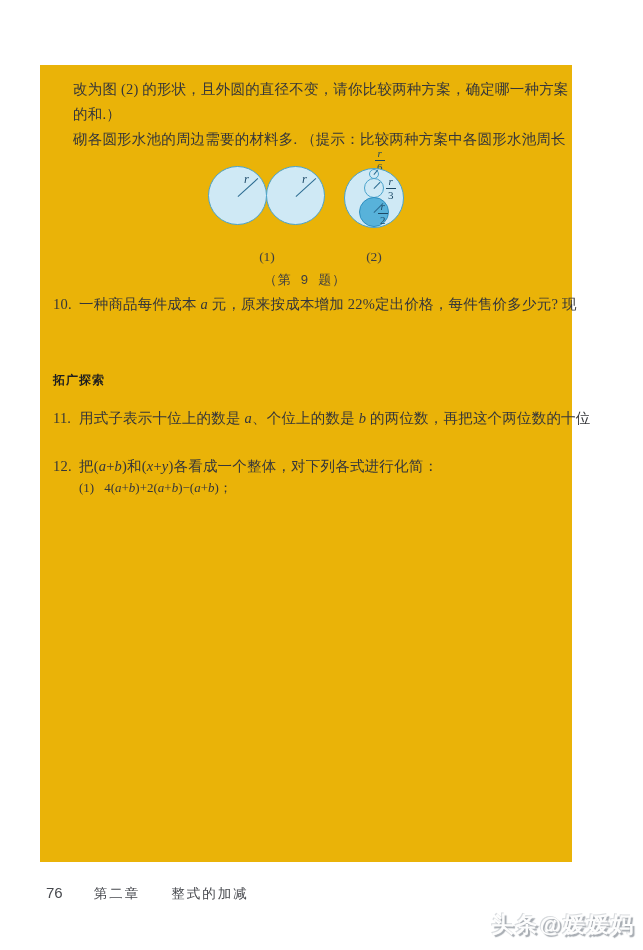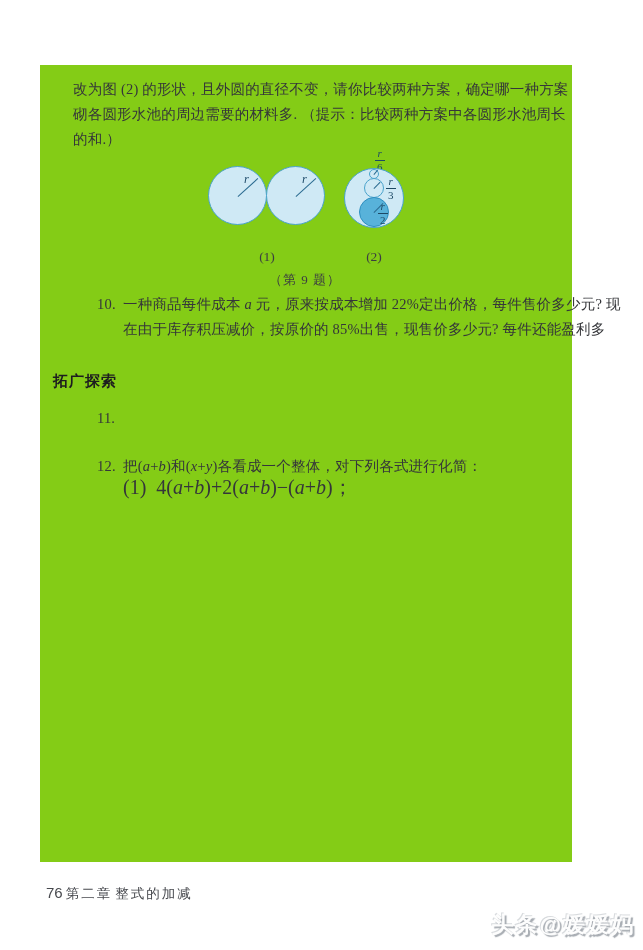--- a/index.html
+++ b/index.html
@@ -3,67 +3,67 @@
 <meta charset="utf-8">
 <style>
   html,body{margin:0;padding:0;}
   body{
     width:643px;height:950px;position:relative;background:#ffffff;
     font-family:"Liberation Serif","DejaVu Serif",serif;
     color:#35363a;overflow:hidden;
   }
   .panel{
     position:absolute;left:40px;top:65px;width:532px;height:797px;
-    background:#84cc16;
+    background:#eab308;
   }
   .textline{white-space:nowrap;font-size:14.5px;letter-spacing:0.2px;}
   .para{position:absolute;line-height:25px;}
-  .prob{position:absolute;line-height:25px;padding-left:26px;margin-left:44px;}
+  .prob{position:absolute;line-height:25px;padding-left:26px;}
   .prob .num{position:absolute;left:0;top:0;}
   .heading{
     position:absolute;font-family:"Liberation Sans","DejaVu Sans",sans-serif;
-    font-weight:bold;font-size:15px;color:#1d1d1f;letter-spacing:1px;
+    font-weight:bold;font-size:12px;color:#1d1d1f;letter-spacing:1px;
   }
-  .item{line-height:21px;white-space:nowrap;font-size:20px;}
+  .item{line-height:21px;white-space:nowrap;font-size:13px;}
   .item .ilabel{margin-right:10px;}
   .mathexpr i{font-style:italic;}
   
   .circle{position:absolute;border-radius:50%;box-sizing:border-box;}
   .c-light{background:#cfe9f5;border:1.5px solid #4aa3cc;}
   .c-dark{background:#58b2da;border:1.5px solid #2e8fc0;}
   .rline{position:absolute;height:1.4px;background:#2b6b90;transform-origin:0 50%;}
   .rlabel{position:absolute;font-style:italic;font-size:12.5px;color:#24506e;}
   .frac{position:absolute;display:inline-flex;flex-direction:column;align-items:center;
         font-size:11px;line-height:1.05;color:#1d4965;}
   .frac .fnum{font-style:italic;padding:0 2px;}
   .frac .fden{border-top:1px solid #1d4965;padding:1px 2px 0 2px;}
   .figlabel{position:absolute;font-size:13.5px;text-align:center;color:#3c3d42;}
-  .figcaption{position:absolute;font-size:13px;text-align:center;color:#3c3d42;letter-spacing:1px;}
+  .figcaption{position:absolute;font-size:13px;text-align:center;color:#3c3d42;letter-spacing:1px;font-family:Liberation Mono, monospace;}
   .footer{
-    position:absolute;left:46px;top:884px;display:flex;align-items:baseline;gap:3px;
+    position:absolute;left:46px;top:884px;display:flex;align-items:baseline;gap:15px;
     color:#47494e;font-family:"Liberation Sans","DejaVu Sans",sans-serif;
   }
   .footer .pageno{font-size:15px;}
-  .footer .chap,.footer .booktitle{font-size:13.5px;letter-spacing:2px;}
+  .footer .chap,.footer .booktitle{font-size:13.5px;letter-spacing:2px;margin-left:16px;}
   .watermark{
     position:absolute;right:8px;top:910px;font-size:22px;font-weight:bold;
     font-family:"Liberation Sans","DejaVu Sans",sans-serif;letter-spacing:2px;
     color:#fdfdfd;
     text-shadow:2px 2px 1px #a6abb1,-1px -1px 0 #d8dbde;
   }
 </style>
 </head>
 <body>
 
 <div class="panel">
 
   <div class="para" style="left:33px;top:12px;">
     <div class="textline mathexpr">改为图 (2) 的形状，且外圆的直径不变，请你比较两种方案，确定哪一种方案</div>
+    <div class="textline mathexpr">的和.）</div>
     <div class="textline mathexpr">砌各圆形水池的周边需要的材料多. （提示：比较两种方案中各圆形水池周长</div>
-    <div class="textline mathexpr">的和.）</div>
   </div>
 
   <div style="position:absolute;left:168px;top:101px;width:118px;height:60px;">
     <div class="circle c-light" style="left:0;top:0;width:59px;height:59px;">
       <div class="rline" style="left:29px;top:29px;width:27px;transform:rotate(-42deg);"></div>
       <div class="rlabel" style="left:35px;top:5px;">r</div>
     </div>
     <div class="circle c-light" style="left:58px;top:0;width:59px;height:59px;">
       <div class="rline" style="left:29px;top:29px;width:27px;transform:rotate(-42deg);"></div>
       <div class="rlabel" style="left:35px;top:5px;">r</div>
@@ -95,27 +95,27 @@
     </div>
   </div>
 
   <div class="figlabel" style="left:197px;top:184px;width:60px;">(1)</div>
   <div class="figlabel" style="left:304px;top:184px;width:60px;">(2)</div>
   <div class="figcaption" style="left:205px;top:206px;width:120px;">（第 9 题）</div>
 
   <div class="prob" style="left:13px;top:227px;">
     <span class="num textline">10.</span>
     <div class="textline mathexpr">一种商品每件成本 <i>a</i> 元，原来按成本增加 22%定出价格，每件售价多少元? 现</div>
-    <div class="textline mathexpr">在由于库存积压减价，按原价的 85%出售，现售价多少元? 每件还能盈利多</div>
   </div>
 
   <div class="heading" style="left:13px;top:307px;">拓广探索</div>
 
   <div class="prob" style="left:13px;top:341px;">
     <span class="num textline">11.</span>
+    <div class="textline mathexpr">用式子表示十位上的数是 <i>a</i>、个位上的数是 <i>b</i> 的两位数，再把这个两位数的十位</div>
   </div>
 
   <div class="prob" style="left:13px;top:390px;line-height:22px;">
     <span class="num textline">12.</span>
     <div class="textline mathexpr">把(<i>a</i>+<i>b</i>)和(<i>x</i>+<i>y</i>)各看成一个整体，对下列各式进行化简：</div>
     <div class="item">
       <span class="ilabel">(1)</span><span class="mathexpr">4(<i>a</i>+<i>b</i>)+2(<i>a</i>+<i>b</i>)−(<i>a</i>+<i>b</i>)；</span>
     </div>
   </div>
 

